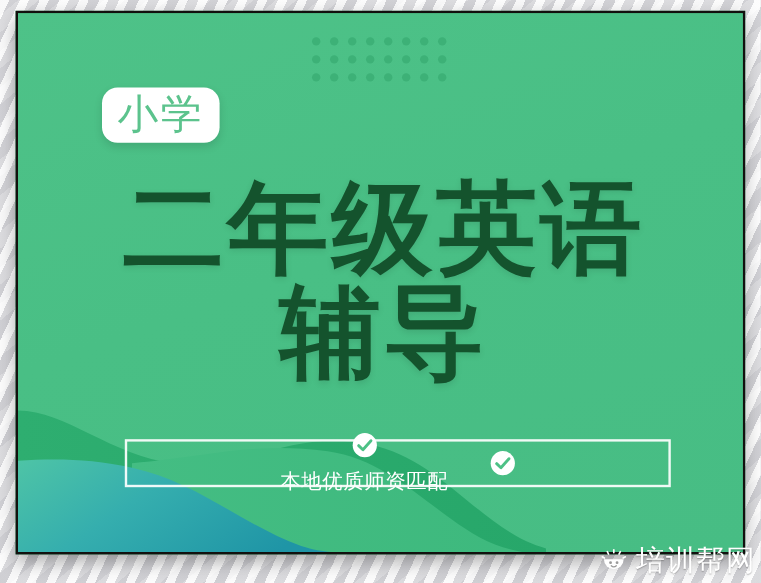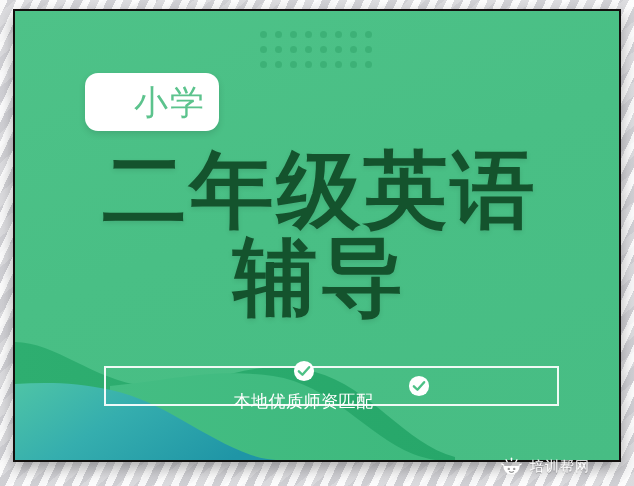--- a/index.html
+++ b/index.html
@@ -61,29 +61,28 @@
     border-radius: 50%;
     background: #3db177;
   }
 
   
   #badge {
     position: absolute;
     left: 70px;
     top: 62px;
     width: 98px;
-    height: 58px;
+    height: 46px;
     background: #ffffff;
     border-radius: 13px;
     display: flex;
     align-items: center;
     justify-content: center;
     z-index: 5;
     box-shadow: 0 3px 7px rgba(0,0,0,.12);
-    padding-left: 36px;
   }
   #badge-text {
     color: #5cc38d;
     font-size: 34px;
     letter-spacing: 2px;
     line-height: 1;
     font-family: "DejaVu Sans", "Liberation Sans", sans-serif;
   }
 
   
@@ -161,21 +160,21 @@
     height: 30px;
     display: flex;
     align-items: center;
     gap: 8px;
     z-index: 20;
     padding: 0 6px;
   }
   #watermark-icon { width: 21px; height: 21px; display: block; }
   #watermark-text {
     color: #ffffff;
-    font-size: 14px;
+    font-size: 24px;
     letter-spacing: 1px;
     white-space: nowrap;
     font-family: Liberation Sans, sans-serif;
     text-shadow: 0 1px 1px rgba(0,0,0,.25);
   }
 </style>
 </head>
 <body>
 
 <div id="page-backdrop"></div>

